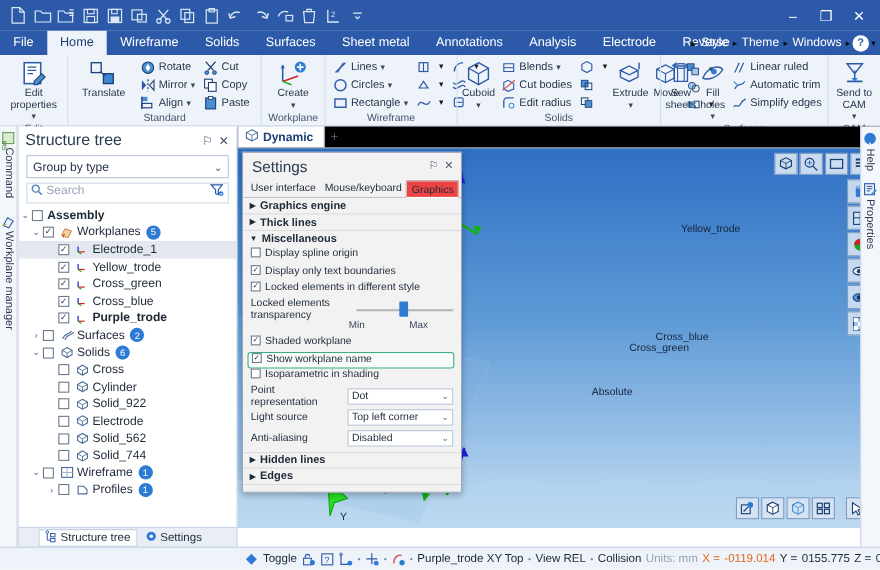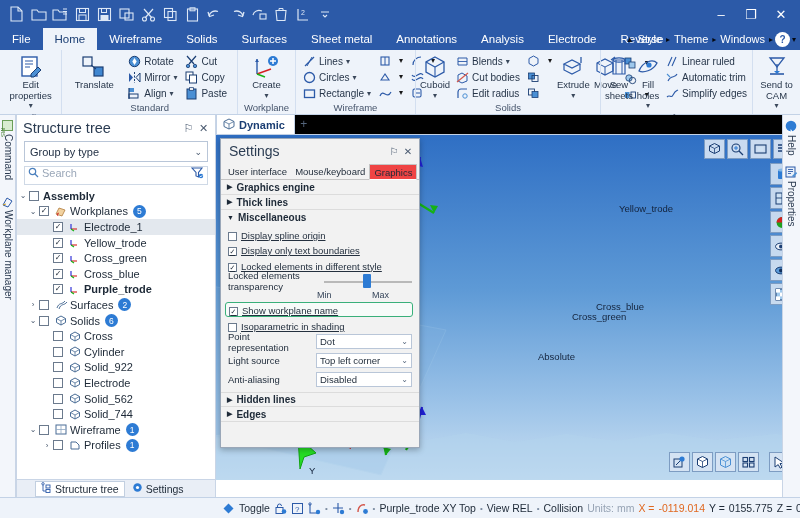--- a/index.html
+++ b/index.html
@@ -191,21 +191,21 @@
   .dlg-btn { width: 14px; height: 14px; display: flex; align-items: center; justify-content: center; color: #4a5a70; font-size: 10px; }
   .dlg-tabs { height: 17px; display: flex; align-items: flex-end; padding-left: 3px; border-bottom: 1px solid #c4c4c4; }
   .dtb {
     height: 16px; padding: 0 4px; font-size: 9.5px; color: #1d2937;
     display: flex; align-items: center; white-space: nowrap;
   }
   .dtb.active { background: #ef4444; border: 1px solid #c4c4c4; border-bottom: 1px solid #ffffff; margin-bottom: -1px; }
   .dlg-body { padding: 0; background: #f2f2f2; }
   .sec { height: 15px; display: flex; align-items: center; gap: 4px; font-size: 10px; font-weight: bold; color: #1d2937; padding-left: 6px; border-bottom: 1px solid #dcdcdc; }
   .sec .tw { font-size: 7px; }
-  .opt { height: 15.5px; display: flex; align-items: flex-end; gap: 4px; font-size: 9.5px; color: #24303f; padding-left: 7px; text-decoration: underline; }
+  .opt { height: 15.5px; display: flex; align-items: flex-start; gap: 4px; font-size: 9.5px; color: #24303f; padding-left: 7px; }
   .opt.hl { border: 1.5px solid #39b07a; border-radius: 3px; margin: 0 6px 0 4px; height: 15px; padding-left: 3px; background: #f7fbf9; }
   .ck { width: 9px; height: 9px; border: 1px solid #6b7a8d; background: #fff; display: inline-flex; align-items:center; justify-content:center; font-size: 7px; line-height: 1; flex: none; }
   .frow { display: flex; align-items: center; height: 19px; padding-left: 7px; gap: 4px; font-size: 9.5px; color: #24303f; }
   .frow .fl { width: 84px; }
   .combo { flex: 1; height: 15px; background: #fff; border: 1px solid #b9c6d8; display: flex; align-items: center; padding: 0 3px; font-size: 9.5px; color: #1d2937; margin-right: 7px; }
   .combo .cv { flex: 1; }
   .combo .cc { font-size: 8px; color: #5a6a80; }
   .slider-row { height: 18px; display: flex; align-items: center; padding-left: 7px; font-size: 9.5px; color: #24303f; }
   .slider { position: relative; flex: 1; height: 18px; margin-right: 7px; }
   .slider .track { position: absolute; left: 0; right: 0; top: 9px; height: 2px; background: #b9b9b9; }
@@ -1266,20 +1266,24 @@
         <span class="slider">
           <span class="track"></span>
           <span class="thumb" style="left: 44%;"></span>
         </span>
       </div>
       <div class="minmax">
         <span>Min</span>
         <span>Max</span>
       </div>
 
+      <div class="opt" style="margin-top:3px">
+        <span class="ck">✓</span>
+        <span>Shaded workplane</span>
+      </div>
       <div class="opt hl">
         <span class="ck">✓</span>
         <span>Show workplane name</span>
       </div>
       <div class="opt">
         <span class="ck"></span>
         <span>Isoparametric in shading</span>
       </div>
 
       <div class="frow">

